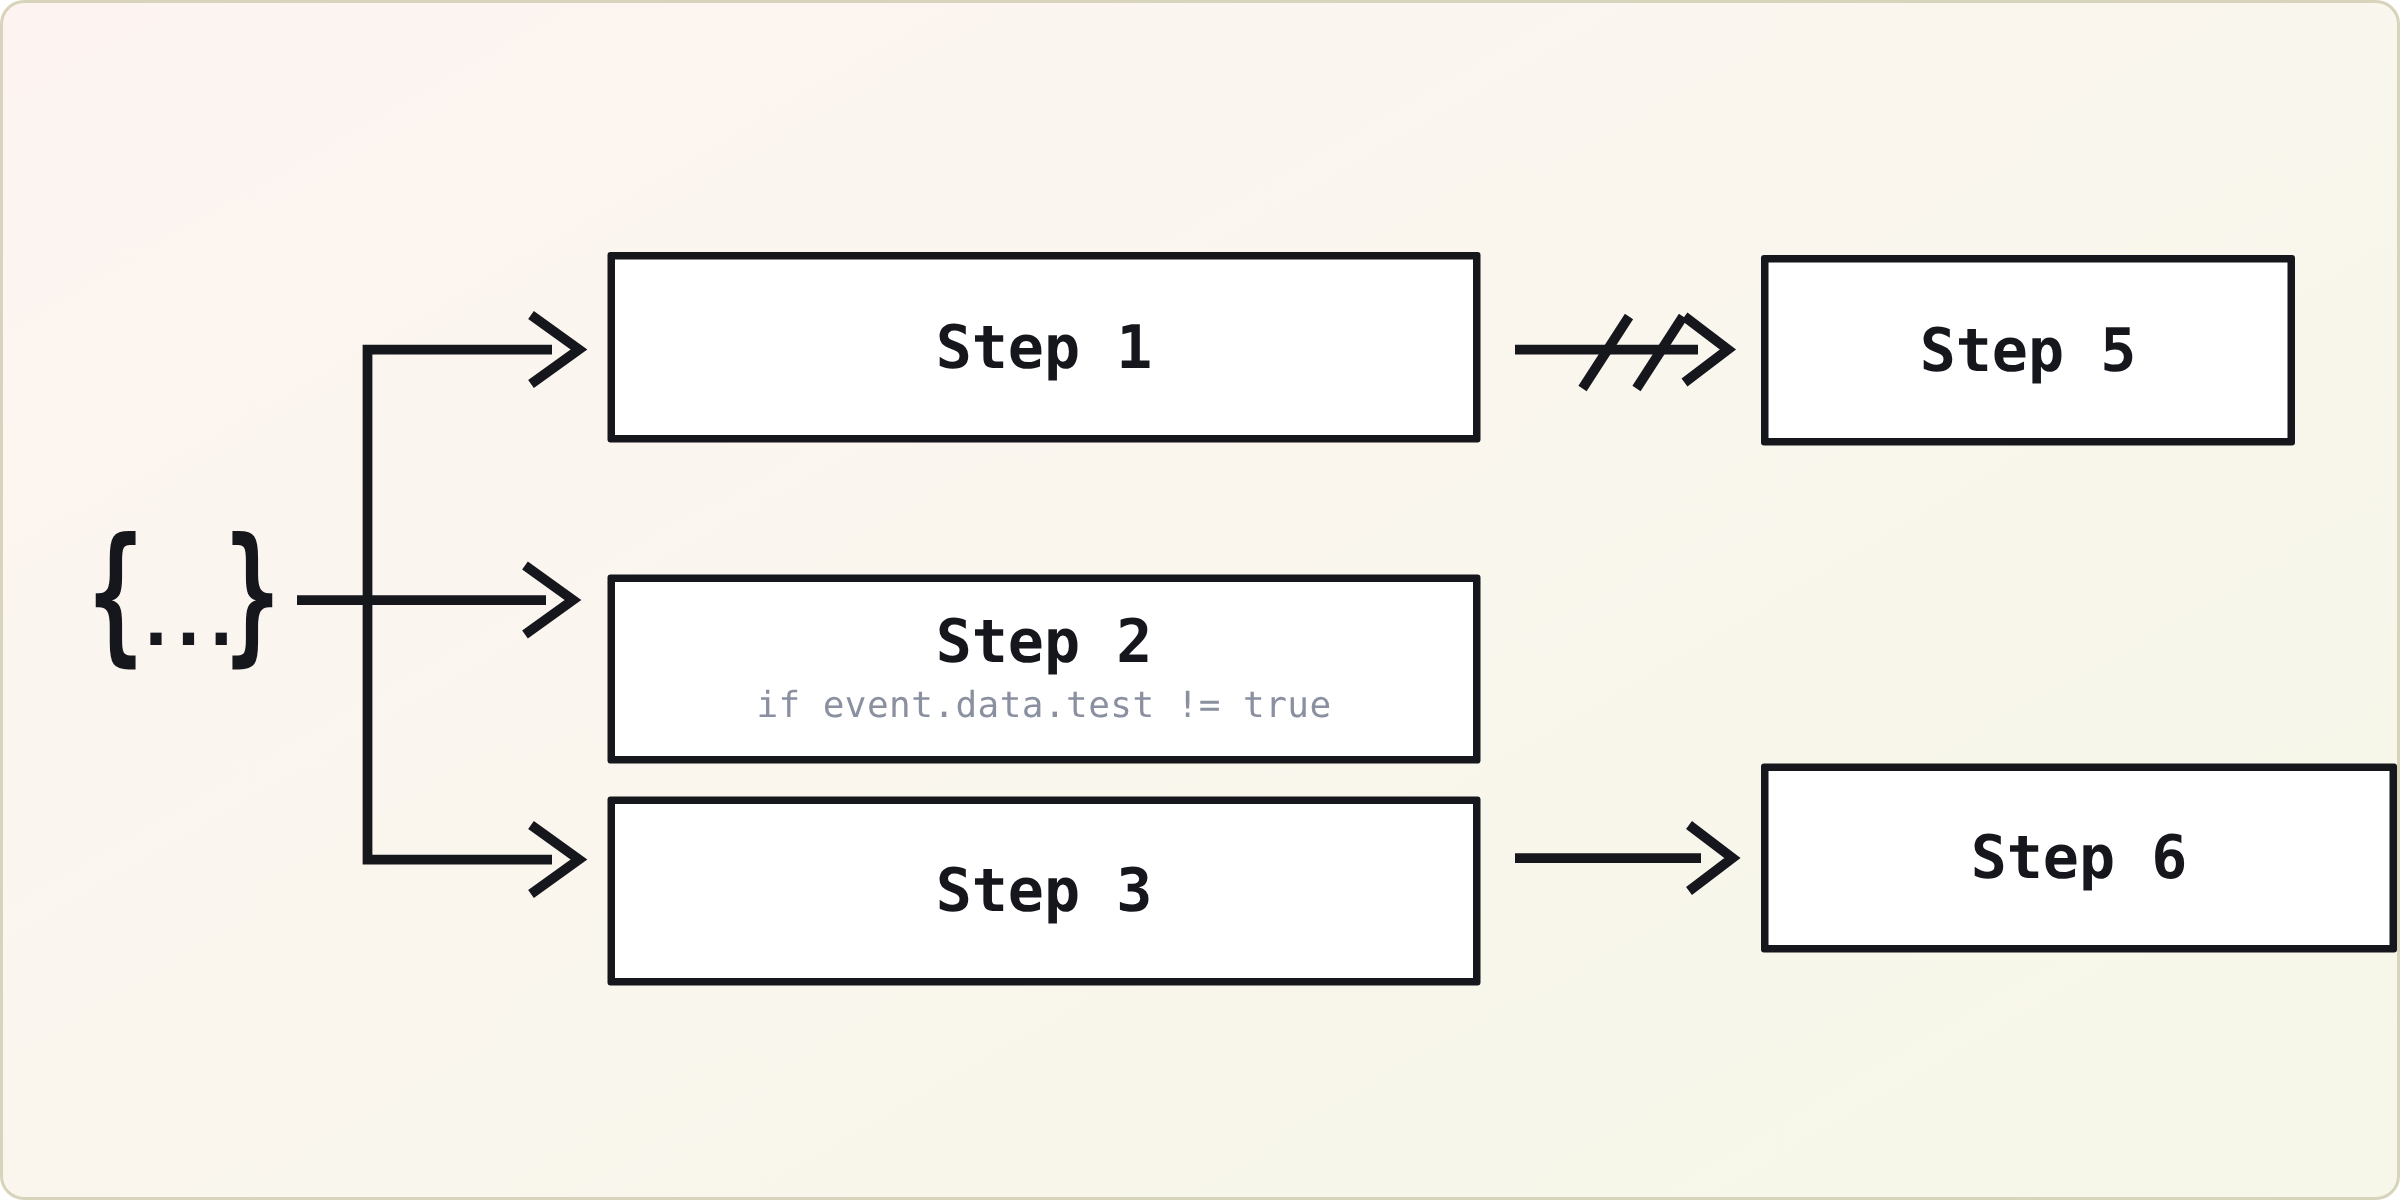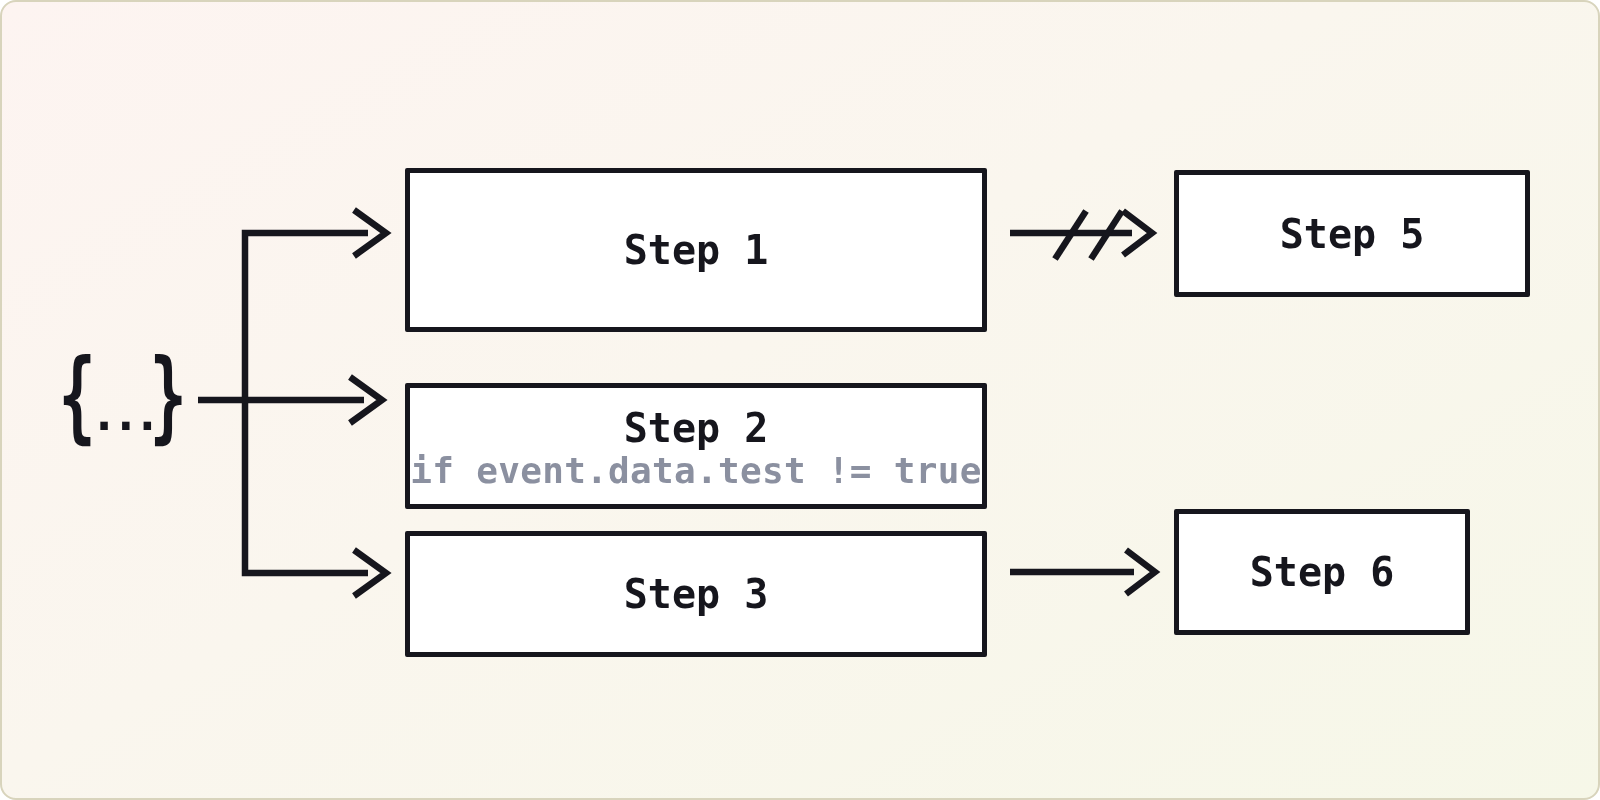--- a/index.html
+++ b/index.html
@@ -52,28 +52,28 @@
     border:5px solid var(--ink);
     border-radius:2px;
     display:flex;flex-direction:column;align-items:center;justify-content:center;
     gap:3px;
   }
   .step .step-label{
     color:var(--ink);font-weight:700;font-size:40px;line-height:46px;
     white-space:nowrap;
   }
   .step .step-condition{
-    color:var(--muted);font-weight:700;font-size:36px;line-height:33px;
+    color:var(--muted);font-weight:400;font-size:24px;line-height:33px;
     letter-spacing:0.3px;white-space:nowrap;
   }
-  .step1{left:403px;top:166px;width:582px;height:164px;}
+  .step1{left:403px;top:166px;width:582px;height:127px;}
   .step2{left:403px;top:338px;width:582px;height:126px;margin-top:43px;}
   .step3{left:403px;top:507px;width:582px;height:126px;margin-top:22px;}
   .step5{left:1172px;top:168px;width:356px;height:127px;align-items:center;}
-  .step6{left:1172px;top:507px;width:296px;height:126px;}
+  .step6{left:1172px;top:507px;width:424px;height:126px;}
 </style>
 </head>
 <body>
 
 <div class="card">
 
   <svg class="connectors" viewBox="0 0 1600 800" xmlns="http://www.w3.org/2000/svg" aria-hidden="true">
 
     <path d="M366,231 H243 V571 H366"></path>
 

